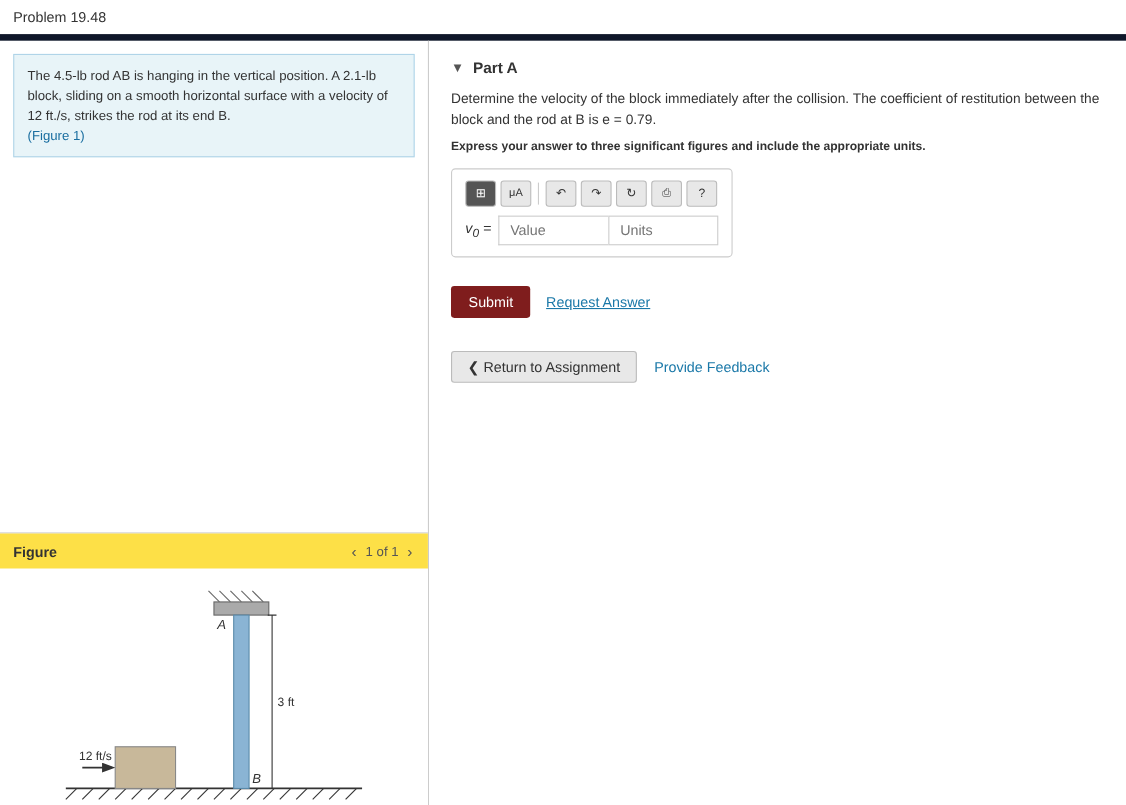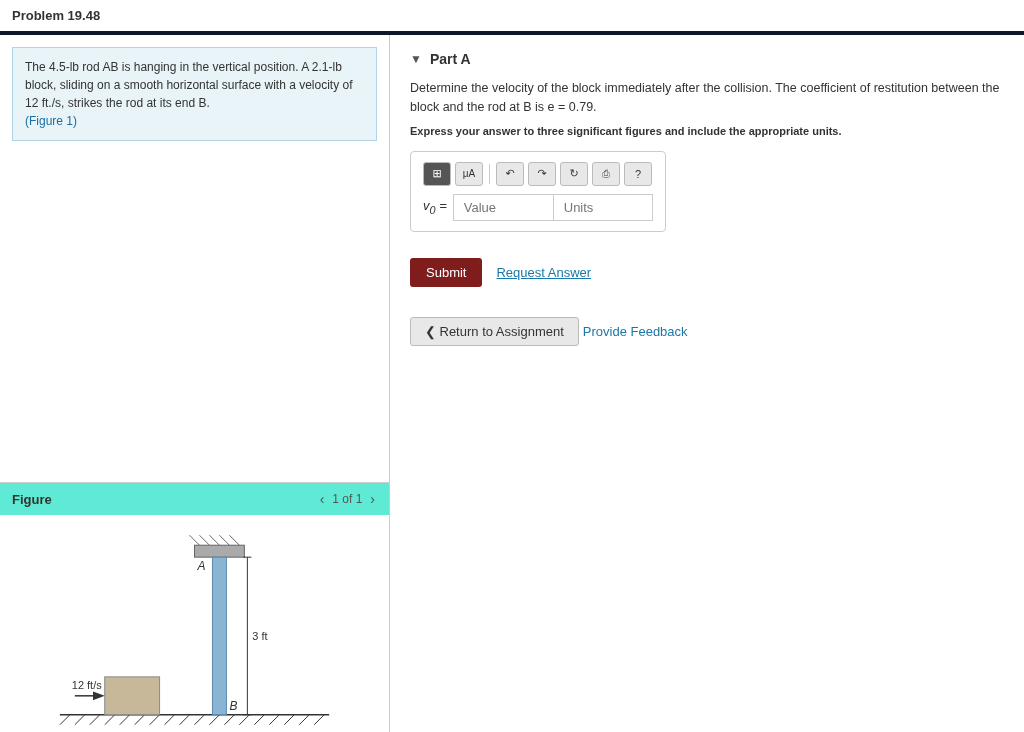--- a/index.html
+++ b/index.html
@@ -1,21 +1,21 @@
 <!DOCTYPE html>
 <html><head>
   <meta charset="utf-8">
   <style>
     * { box-sizing: border-box; margin: 0; padding: 0; }
     body { font-family: Arial, sans-serif; font-size: 13px; background: #fff; color: #333; }
 
     .page-header {
       padding: 8px 12px;
-      border-bottom: 4px solid #0f172a;
-      font-weight: bold;
+      border-bottom: 6px solid #0f172a;
+      font-weight: normal;
       font-size: 13px;
     }
 
     .main-layout {
       display: flex;
       height: calc(100vh - 32px);
     }
 
     .left-panel {
       width: 390px;
@@ -43,21 +43,21 @@
     .figure-section {
       margin-top: auto;
       border-top: 1px solid #ccc;
     }
 
     .figure-header {
       display: flex;
       align-items: center;
       justify-content: space-between;
       padding: 8px 12px;
-      background: #5eead4;
+      background: #fde047;
     }
 
     .figure-title {
       font-weight: bold;
       font-size: 13px;
     }
 
     .figure-nav {
       display: flex;
       align-items: center;
@@ -213,21 +213,21 @@
       text-decoration: underline;
       cursor: pointer;
       font-size: 13px;
       background: none;
       border: none;
     }
 
     .bottom-actions {
       display: flex;
       align-items: center;
-      gap: 4px;
+      gap: 16px;
       margin-top: 30px;
     }
 
     .return-btn {
       background: #e8e8e8;
       border: 1px solid #bbb;
       padding: 6px 14px;
       border-radius: 3px;
       cursor: pointer;
       font-size: 13px;

